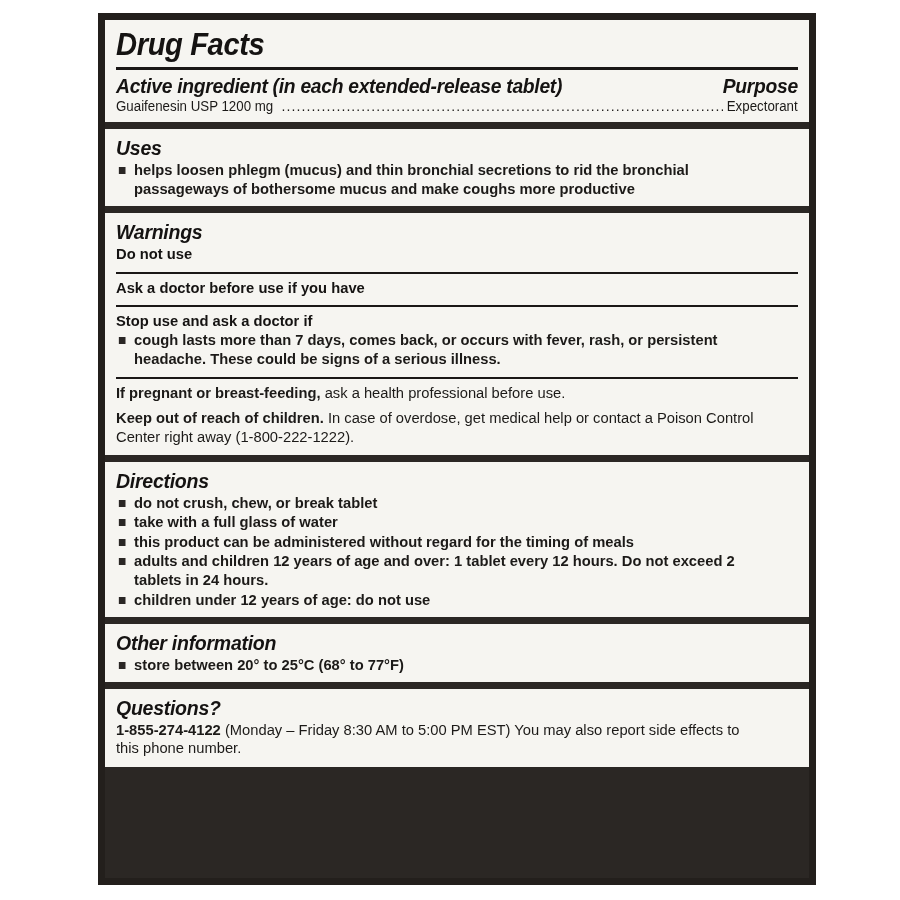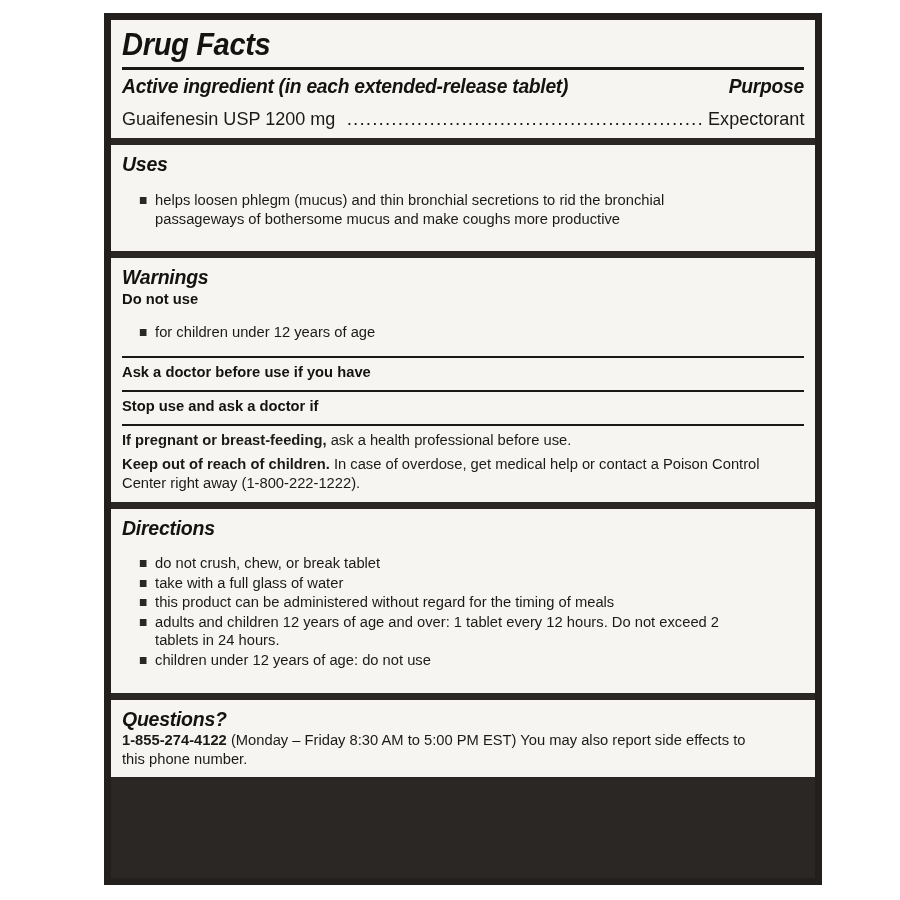--- a/index.html
+++ b/index.html
@@ -11,21 +11,21 @@
     height: 900px;
     background: #ffffff;
     font-family: "Liberation Sans", sans-serif;
     -webkit-font-smoothing: antialiased;
     overflow: hidden;
   }
 
   
   #label-root {
     position: absolute;
-    left: 104px;
+    left: 98px;
     top: 13px;
     width: 718px;
     height: 872px;
     box-sizing: border-box;
     border: 7px solid #231f1c;
     background: #2b2724;   
     padding: 0;
   }
 
   
@@ -116,23 +116,23 @@
     letter-spacing: -0.3px;
     color: #151312;
     transform: scaleX(0.94);
     transform-origin: right center;
     white-space: nowrap;
   }
   .ai-dots-row {
     display: flex;
     align-items: flex-start;
     width: 100%;
-    font-size: 19px;
-    color: #1c1a18;
-    margin-top: 10px;
+    font-size: 14px;
+    color: #1c1a18;
+    margin-top: 0;
   }
   .ai-dots-row .dot-name {
     white-space: nowrap;
     transform: scaleX(0.95);
     transform-origin: left center;
   }
   .ai-dots-row .dot-fill {
     flex: 1 1 auto;
     overflow: hidden;
     white-space: nowrap;
@@ -143,22 +143,23 @@
   }
   .ai-dots-row .dot-value {
     white-space: nowrap;
     transform: scaleX(0.95);
     transform-origin: right center;
   }
 
   
   ul.bullets {
     list-style: none;
-    margin: 15px;
+    margin: 0;
     padding: 0;
+    font-weight: bold;
   }
   ul.bullets > li {
     position: relative;
     padding-left: 19px;
     font-size: 15.5px;
     line-height: 1.2;
     color: #1c1a18;
     margin: 1px 0 0 0;
     transform: scaleX(0.95);
     transform-origin: left center;
@@ -199,31 +200,31 @@
     <div class="sec-head">Uses</div>
     <ul class="bullets">
       <li>helps loosen phlegm (mucus) and thin bronchial secretions to rid the bronchial passageways of bothersome mucus and make coughs more productive</li>
     </ul>
   </div>
 
   <div class="block">
     <div class="sec-head">Warnings</div>
 
     <div class="sub-head">Do not use</div>
-    <ul class="bullets">
-      <li>for children under 12 years of age</li>
-    </ul>
 
     <div class="rule-thin"></div>
 
     <div class="sub-head">Ask a doctor before use if you have</div>
 
     <div class="rule-thin"></div>
 
     <div class="sub-head">Stop use and ask a doctor if</div>
+    <ul class="bullets">
+      <li>cough lasts more than 7 days, comes back, or occurs with fever, rash, or persistent headache. These could be signs of a serious illness.</li>
+    </ul>
 
     <div class="rule-thin"></div>
 
     <div class="body-text">
       <b>If pregnant or breast-feeding,</b><span> ask a health professional before use.</span>
     </div>
 
     <div class="body-text" style="margin-top:6px;">
       <b>Keep out of reach of children.</b><span> In case of overdose, get medical help or contact a Poison Control Center right away (1-800-222-1222).</span>
     </div>
@@ -233,20 +234,26 @@
     <div class="sec-head">Directions</div>
     <ul class="bullets">
       <li>do not crush, chew, or break tablet</li>
       <li>take with a full glass of water</li>
       <li>this product can be administered without regard for the timing of meals</li>
       <li>adults and children 12 years of age and over: 1 tablet every 12 hours. Do not exceed 2 tablets in 24 hours.</li>
       <li>children under 12 years of age: do not use</li>
     </ul>
   </div>
 
+  <div class="block">
+    <div class="sec-head">Other information</div>
+    <ul class="bullets">
+      <li>store between 20° to 25°C (68° to 77°F)</li>
+    </ul>
+  </div>
 
 
   <div class="block">
     <div class="sec-head">Questions?</div>
     <div class="body-text">
       <b>1-855-274-4122</b><span> (Monday – Friday 8:30 AM to 5:00 PM EST) You may also report side effects to this phone number.</span>
     </div>
   </div>
 
 </div>

